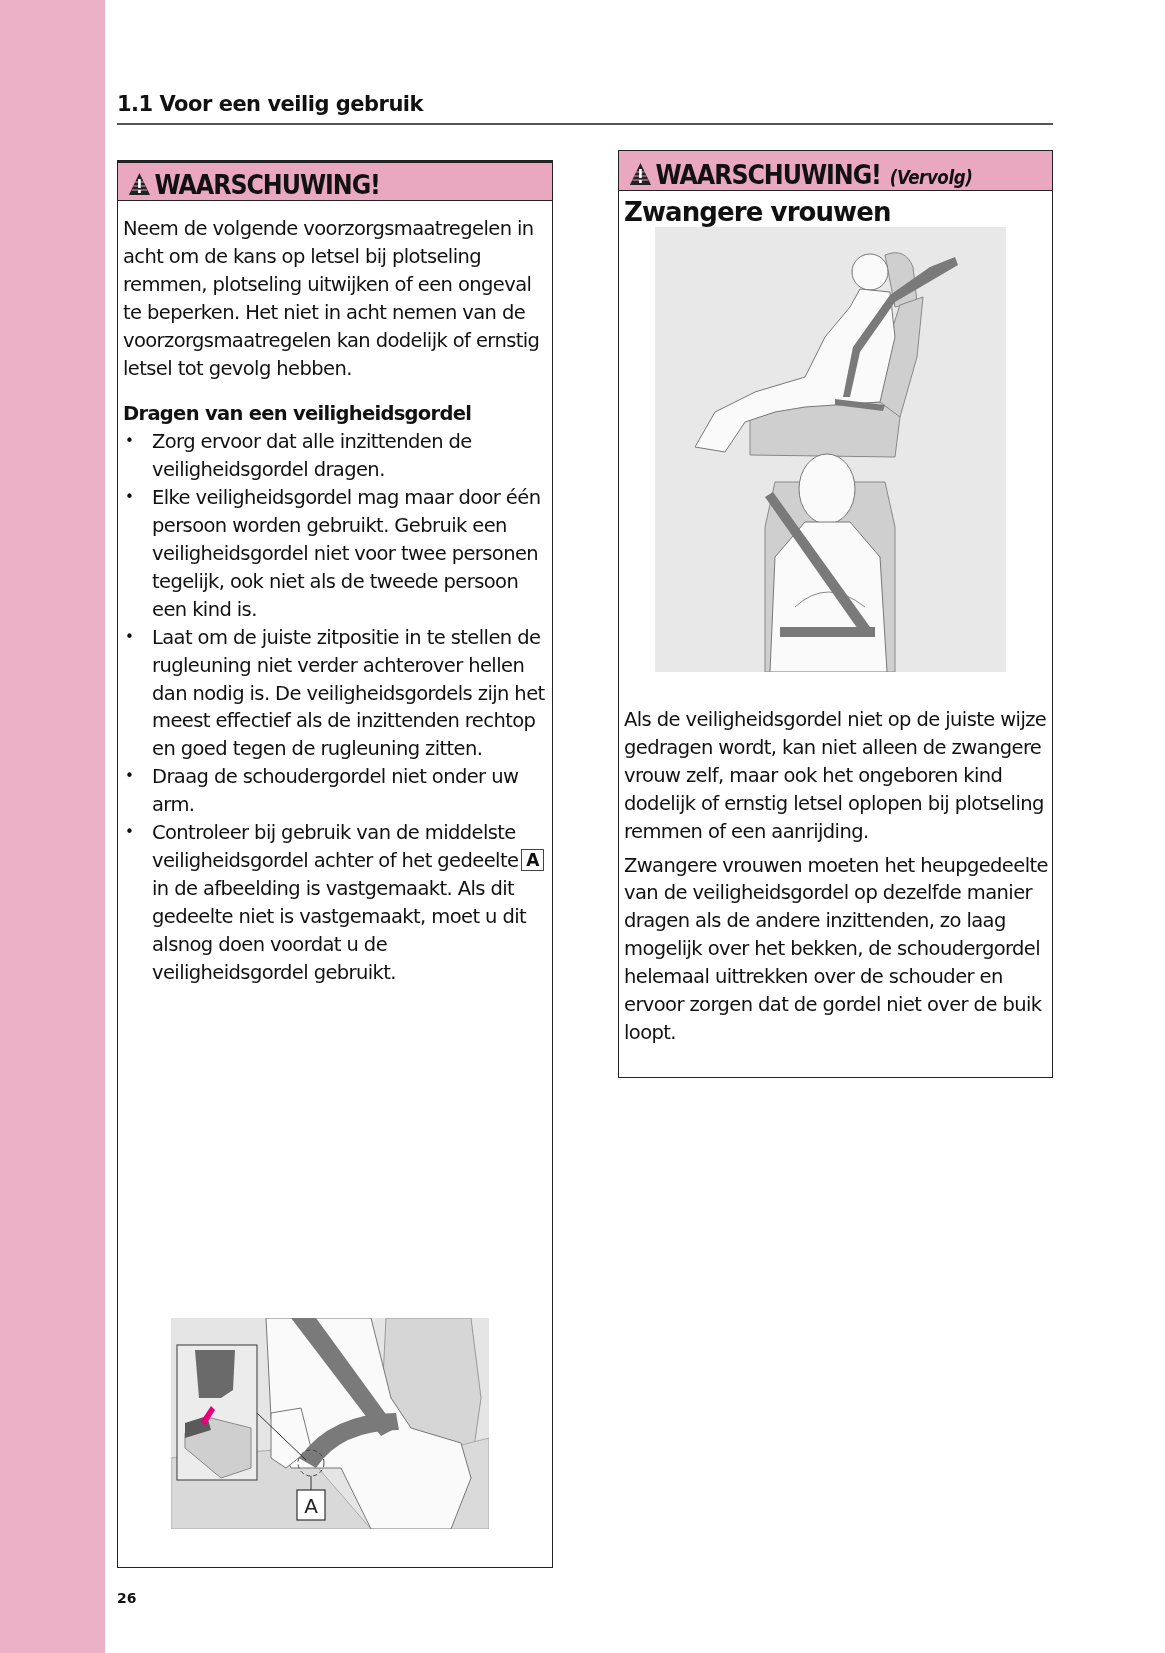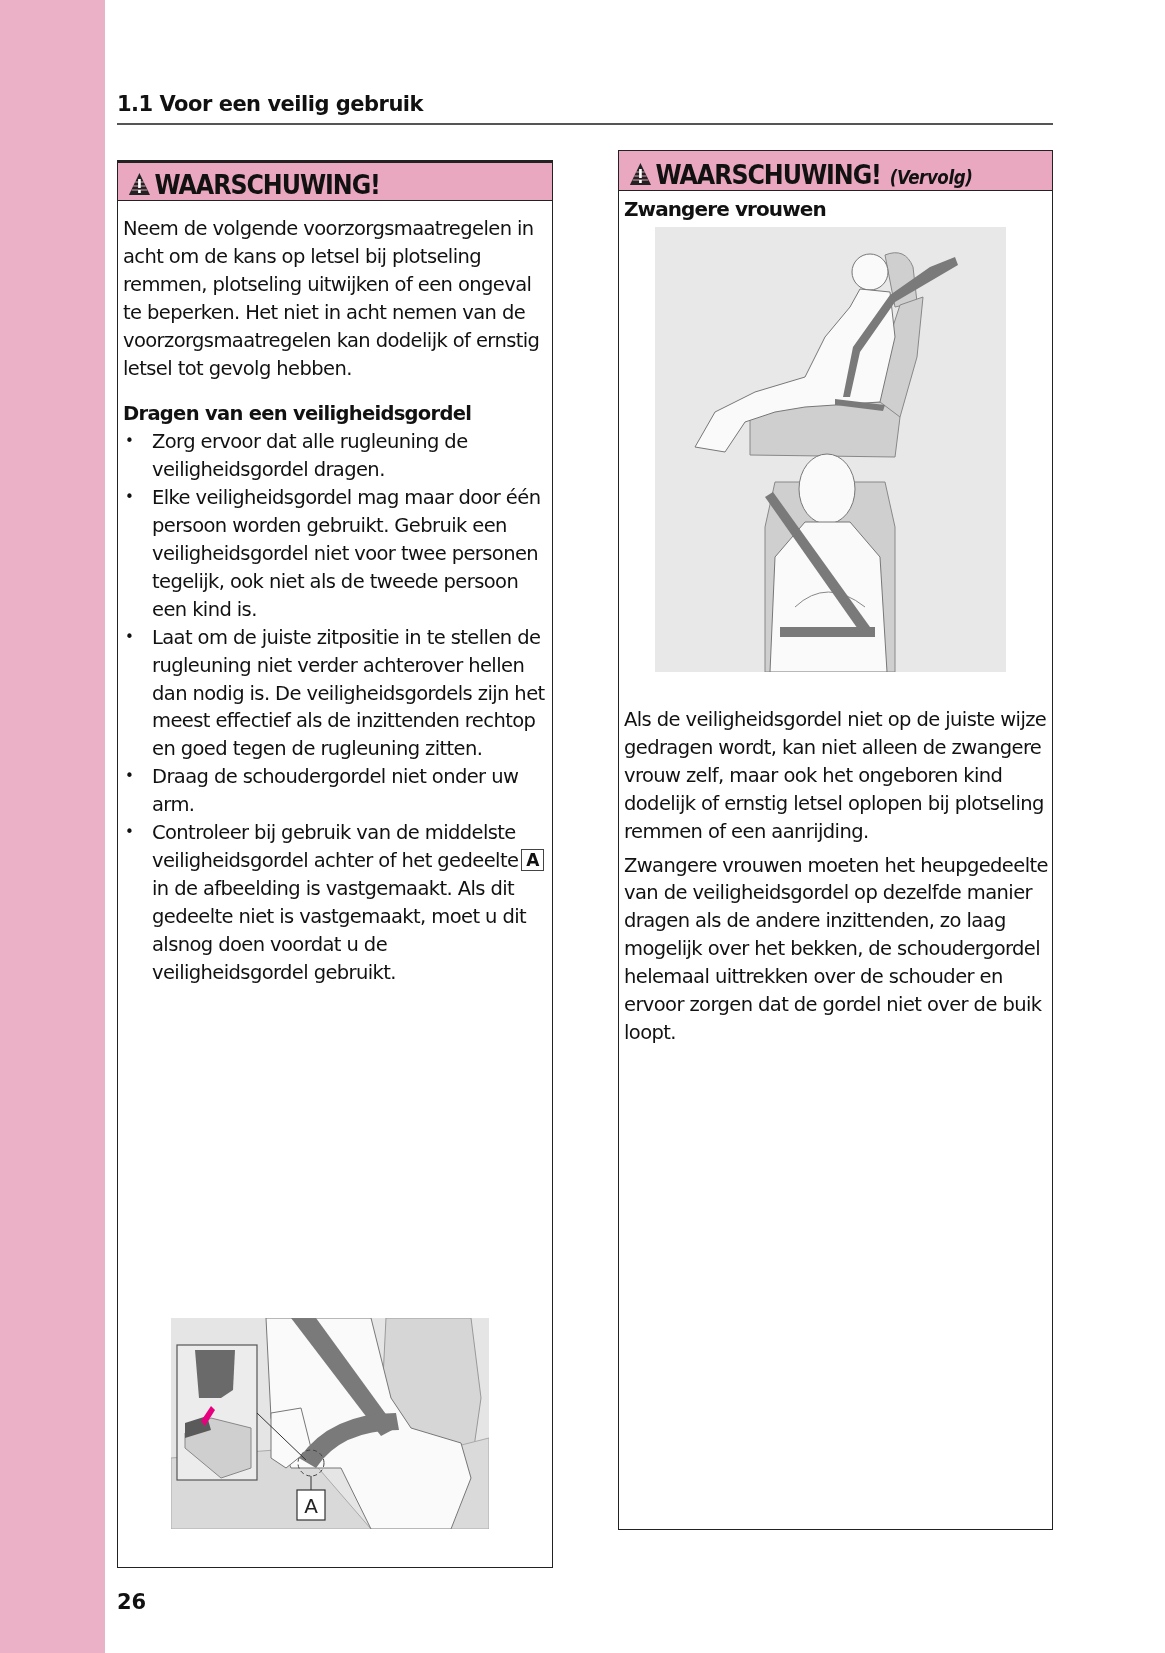--- a/index.html
+++ b/index.html
@@ -10,21 +10,21 @@
     }
     .side-band { position: absolute; left: 0; top: 0; width: 105px; height: 1653px; background: #ebb1c6; }
     .section-title {
       position: absolute; left: 117px; top: 92px;
       font-family: "DejaVu Sans", sans-serif; font-weight: bold; font-size: 21px; letter-spacing: -0.5px;
     }
     .section-rule { position: absolute; left: 117px; top: 123px; width: 936px; height: 2px; background: #555; }
 
     .warn-box { position: absolute; border: 1.5px solid #222; background: #fff; box-sizing: border-box; }
     .warn-left { left: 117px; top: 160px; width: 436px; height: 1408px; }
-    .warn-right { left: 618px; top: 150px; width: 435px; height: 1380px; }
+    .warn-right { left: 618px; top: 150px; width: 435px; height: 928px; }
     .warn-head {
       background: #eaa8c0; border-bottom: 1.5px solid #222;
       display: flex; align-items: flex-end; padding-left: 10px; box-sizing: border-box;
     }
     .warn-left .warn-head { height: 40px; border-top: 2px solid #222; }
     .warn-right .warn-head { height: 40px; }
     .warn-title {
       font-family: "DejaVu Sans", sans-serif; font-weight: bold; font-size: 27px; letter-spacing: -1.2px;
       transform: scaleX(0.88); transform-origin: left center; white-space: nowrap;
     }
@@ -44,27 +44,27 @@
     .boxA {
       display: inline-block; border: 1.5px solid #444; font-weight: bold; font-size: 17px;
       line-height: 20px; padding: 0 4px; margin: 0 3px; vertical-align: 1px;
     }
 
     .illus { position: absolute; background: #e6e6e6; overflow: hidden; }
     .illus-belt { left: 53px; top: 1157px; width: 318px; height: 211px; }
     .illus-preg { left: 36px; top: 76px; width: 351px; height: 445px; background: #e8e8e8; }
 
     .right-sub {
-      position: absolute; left: 5px; top: 46px; font-weight: bold; font-size: 20px; letter-spacing: -0.9px;
+      position: absolute; left: 5px; top: 46px; font-weight: bold; font-size: 26px; letter-spacing: -0.9px;
     }
     .right-content { position: absolute; left: 5px; top: 555px; width: 424px; }
     .right-content p { margin: 0 0 6px 0; }
 
     .page-num {
-      position: absolute; left: 117px; top: 1590px; font-weight: bold; font-size: 21px;
+      position: absolute; left: 117px; top: 1590px; font-weight: bold; font-size: 14px;
       font-family: "DejaVu Sans", sans-serif;
     }
   </style>
 </head>
 <body>
 
 <div class="side-band"></div>
 
 <div class="section-title">1.1  Voor een veilig gebruik</div>
 <div class="section-rule"></div>
@@ -80,21 +80,21 @@
         <rect x="11.5" y="7" width="3" height="9" fill="#fff"></rect>
         <rect x="11.5" y="18" width="3" height="3" fill="#fff"></rect>
       </svg><span>WAARSCHUWING!</span>
     </span>
   </div>
 
   <div class="left-content body-text">
     <p>Neem de volgende voorzorgsmaatregelen in acht om de kans op letsel bij plotseling remmen, plotseling uitwijken of een ongeval te beperken. Het niet in acht nemen van de voorzorgsmaatregelen kan dodelijk of ernstig letsel tot gevolg hebben.</p>
     <div class="subhead">Dragen van een veiligheidsgordel</div>
     <ul class="bullets">
-      <li>Zorg ervoor dat alle rugleuning de veiligheidsgordel dragen.</li>
+      <li>Zorg ervoor dat alle inzittenden de veiligheidsgordel dragen.</li>
       <li>Elke veiligheidsgordel mag maar door één persoon worden gebruikt. Gebruik een veiligheidsgordel niet voor twee personen tegelijk, ook niet als de tweede persoon een kind is.</li>
       <li>Laat om de juiste zitpositie in te stellen de rugleuning niet verder achterover hellen dan nodig is. De veiligheidsgordels zijn het meest effectief als de inzittenden rechtop en goed tegen de rugleuning zitten.</li>
       <li>Draag de schoudergordel niet onder uw arm.</li>
       <li><span>Controleer bij gebruik van de middelste veiligheidsgordel achter of het gedeelte</span><span class="boxA">A</span><span>in de afbeelding is vastgemaakt. Als dit gedeelte niet is vastgemaakt, moet u dit alsnog doen voordat u de veiligheidsgordel gebruikt.</span></li>
     </ul>
   </div>
 
   <div class="illus illus-belt">
     <svg width="318" height="211" viewBox="0 0 318 211">
       <rect width="318" height="211" fill="#e5e5e5"></rect>

